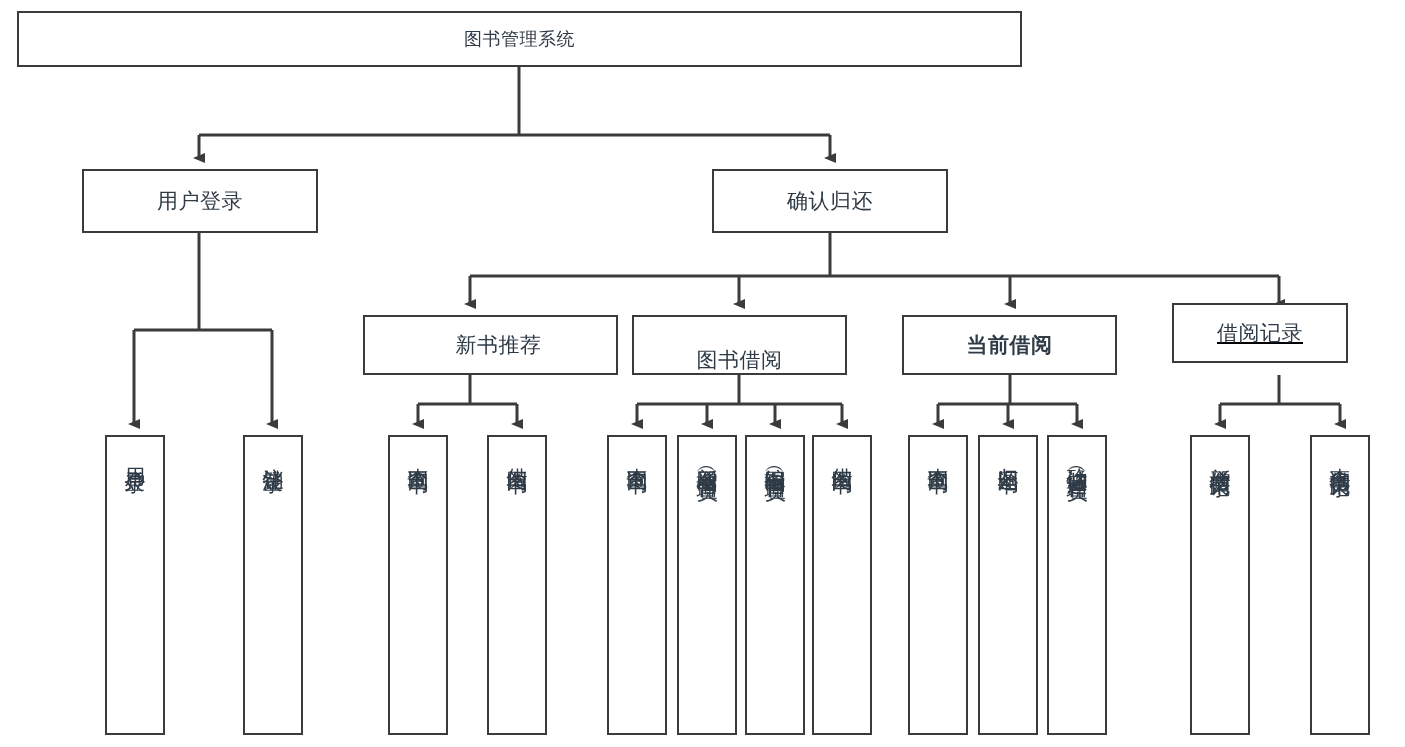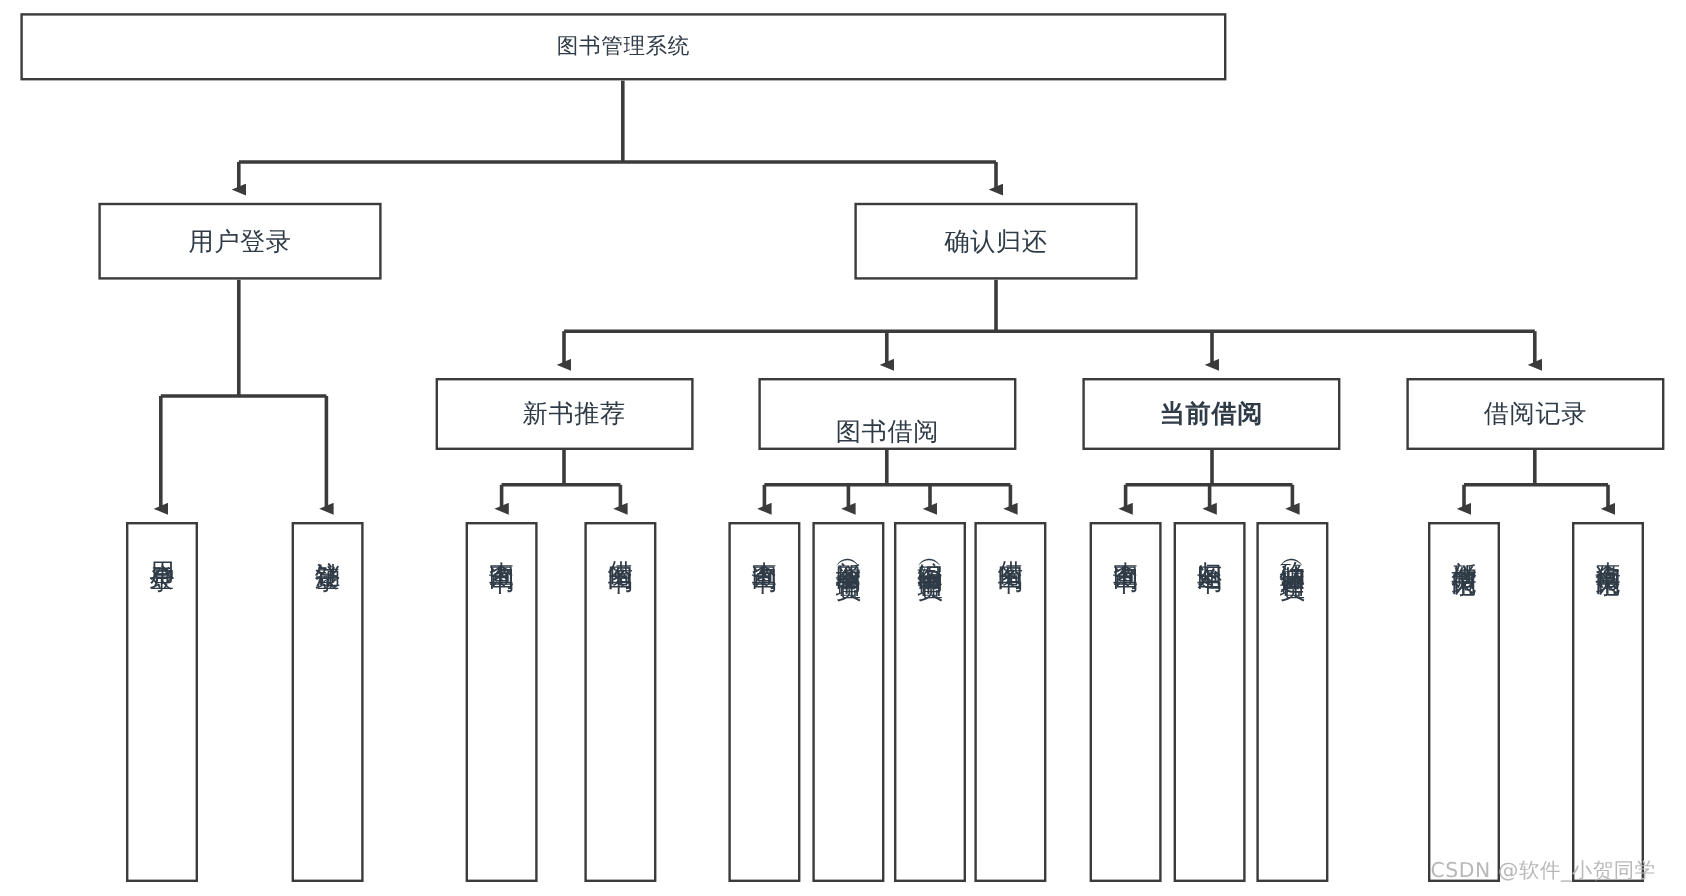--- a/index.html
+++ b/index.html
@@ -129,33 +129,33 @@
   </div>
 
   <div class="node" style="left:82px; top:169px; width:236px; height:64px;">
     <span class="label">用户登录</span>
   </div>
 
   <div class="node" style="left:712px; top:169px; width:236px; height:64px;">
     <span class="label">确认归还</span>
   </div>
 
-  <div class="node" style="left:363px; top:315px; width:215px; height:60px;padding-left:16px;">
+  <div class="node" style="left:363px; top:315px; width:255px; height:60px;padding-left:16px;">
     <span class="label">新书推荐</span>
   </div>
 
   <div class="node" style="left:632px; top:315px; width:215px; height:60px;align-items:flex-end;">
     <span class="label">图书借阅</span>
   </div>
 
   <div class="node" style="left:902px; top:315px; width:215px; height:60px;font-weight:bold;">
     <span class="label">当前借阅</span>
   </div>
 
-  <div class="node" style="left:1172px; top:315px; width:215px; height:60px;">
+  <div class="node" style="left:1172px; top:303px; width:176px; height:60px;text-decoration:underline;">
     <span class="label">借阅记录</span>
   </div>
 
   <div class="node vertical" style="left:105px; top:435px; width:60px; height:300px;">
     <span class="label">用户登录</span>
   </div>
   <div class="node vertical" style="left:243px; top:435px; width:60px; height:300px;">
     <span class="label">注销登录</span>
   </div>
 
@@ -189,15 +189,14 @@
     <span class="label">确认归还（管理员）</span>
   </div>
 
   <div class="node vertical" style="left:1190px; top:435px; width:60px; height:300px;">
     <span class="label">新增借阅记录</span>
   </div>
   <div class="node vertical" style="left:1310px; top:435px; width:60px; height:300px;">
     <span class="label">查询借阅记录</span>
   </div>
 
-  <div class="watermark" style="left:1192px; top:714px;">CSDN @软件_小贺同学</div>
 
 </div>
 
 </body></html>

